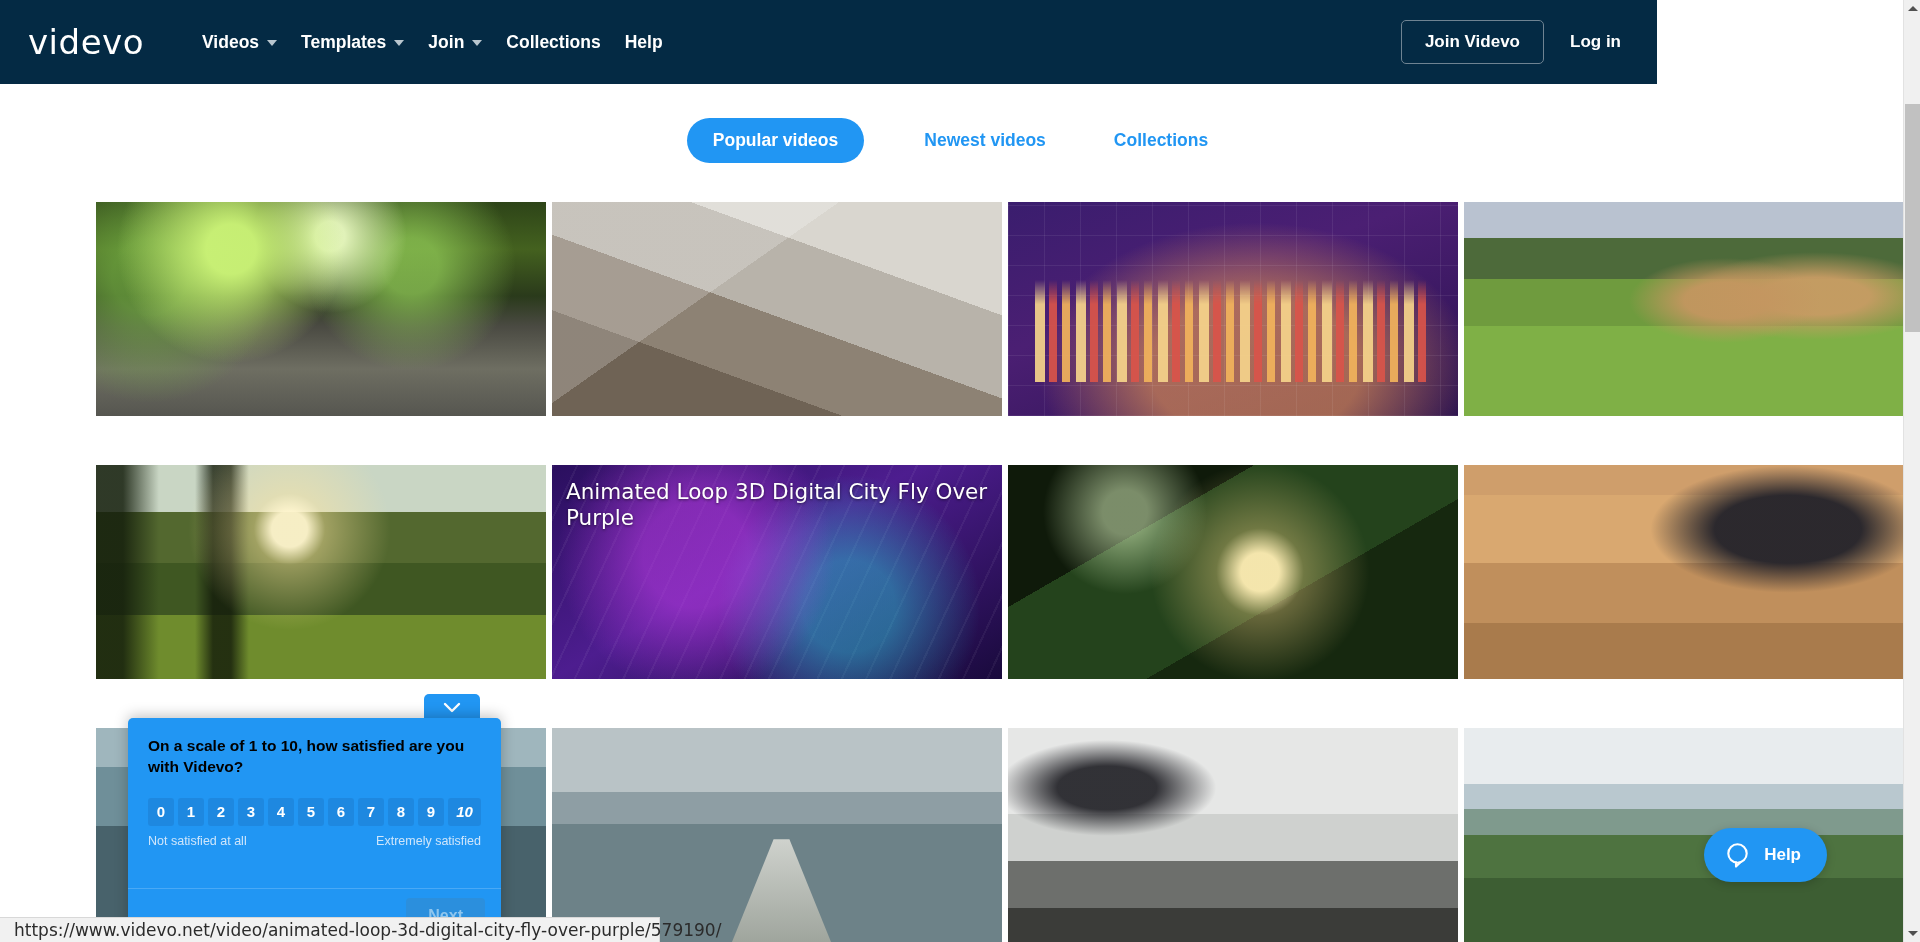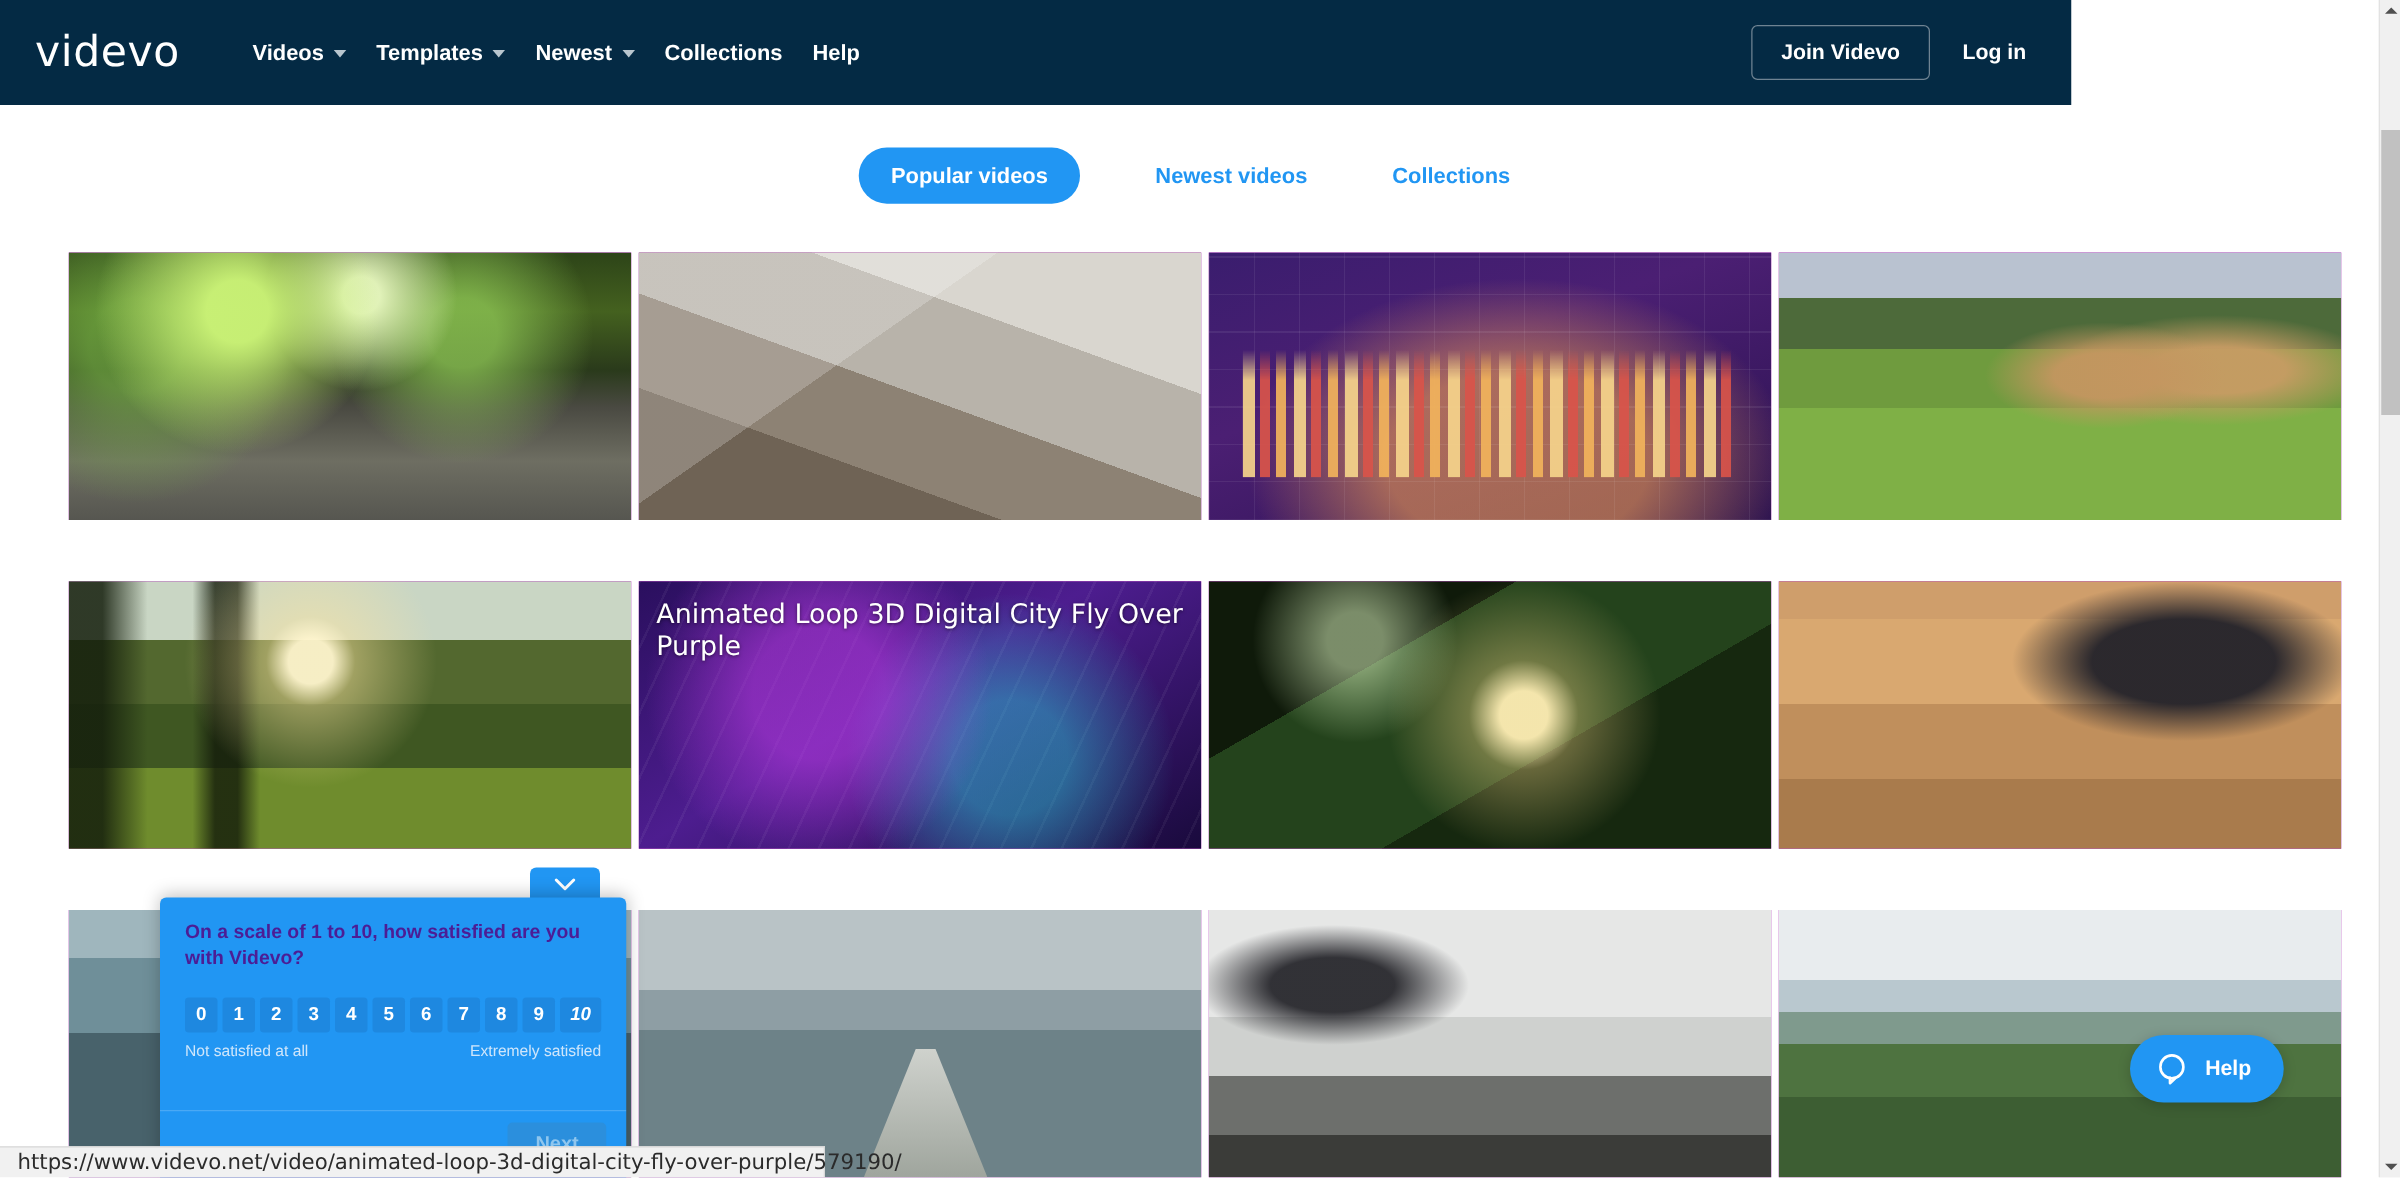--- a/index.html
+++ b/index.html
@@ -91,21 +91,21 @@
   .grid {
     position: absolute; left: 55px; top: 202px;
     width: 1788px;
     display: grid;
     grid-template-columns: repeat(4, 450px);
     grid-auto-rows: 250px;
     gap: 13px 6px;
   }
   .card {
     position: relative; width: 450px; height: 214px;
-    overflow: hidden; cursor: pointer; background: #a21caf;
+    overflow: hidden; cursor: pointer; background: #15803d; margin-left: 41px;
   }
   .card .scene { position: absolute; inset: 0; }
   .card-title {
     position: absolute; left: 14px; top: 14px; right: 14px;
     color: #ffffff; font-size: 21.5px; font-weight: 400;
     text-shadow: 0 1px 3px rgba(0,0,0,.55);
     font-family: "DejaVu Sans", sans-serif;
     line-height: 1.2;
   }
 
@@ -209,21 +209,21 @@
   }
   .survey-toggle {
     position: absolute; left: 424px; top: 694px;
     width: 56px; height: 26px;
     background: #2196f3; border-radius: 5px 5px 0 0;
     display: flex; align-items: center; justify-content: center;
     cursor: pointer;
   }
   .survey-toggle svg { display: block; }
   .survey-q {
-    color: #4c1d95; font-size: 15.5px; font-weight: bold; line-height: 1.35;
+    color: #000000; font-size: 15.5px; font-weight: bold; line-height: 1.35;
     padding: 18px 22px 0 20px;
   }
   .scale { display: flex; gap: 4px; padding: 20px 0 0 20px; }
   .scale-btn {
     width: 26px; height: 28px; border: none; border-radius: 3px;
     background: #1e88e0; color: #ffffff;
     font-size: 15px; font-weight: bold; cursor: pointer;
     font-family: "Liberation Sans", sans-serif;
     display: flex; align-items: center; justify-content: center;
   }
@@ -278,21 +278,21 @@
     <nav class="nav">
       <div class="nav-item">
         <span>Videos</span>
         <span class="caret"></span>
       </div>
       <div class="nav-item">
         <span>Templates</span>
         <span class="caret"></span>
       </div>
       <div class="nav-item">
-        <span>Newest</span>
+        <span>Join</span>
         <span class="caret"></span>
       </div>
       <div class="nav-item">
         <span>Collections</span>
       </div>
       <div class="nav-item">
         <span>Help</span>
       </div>
     </nav>
 

